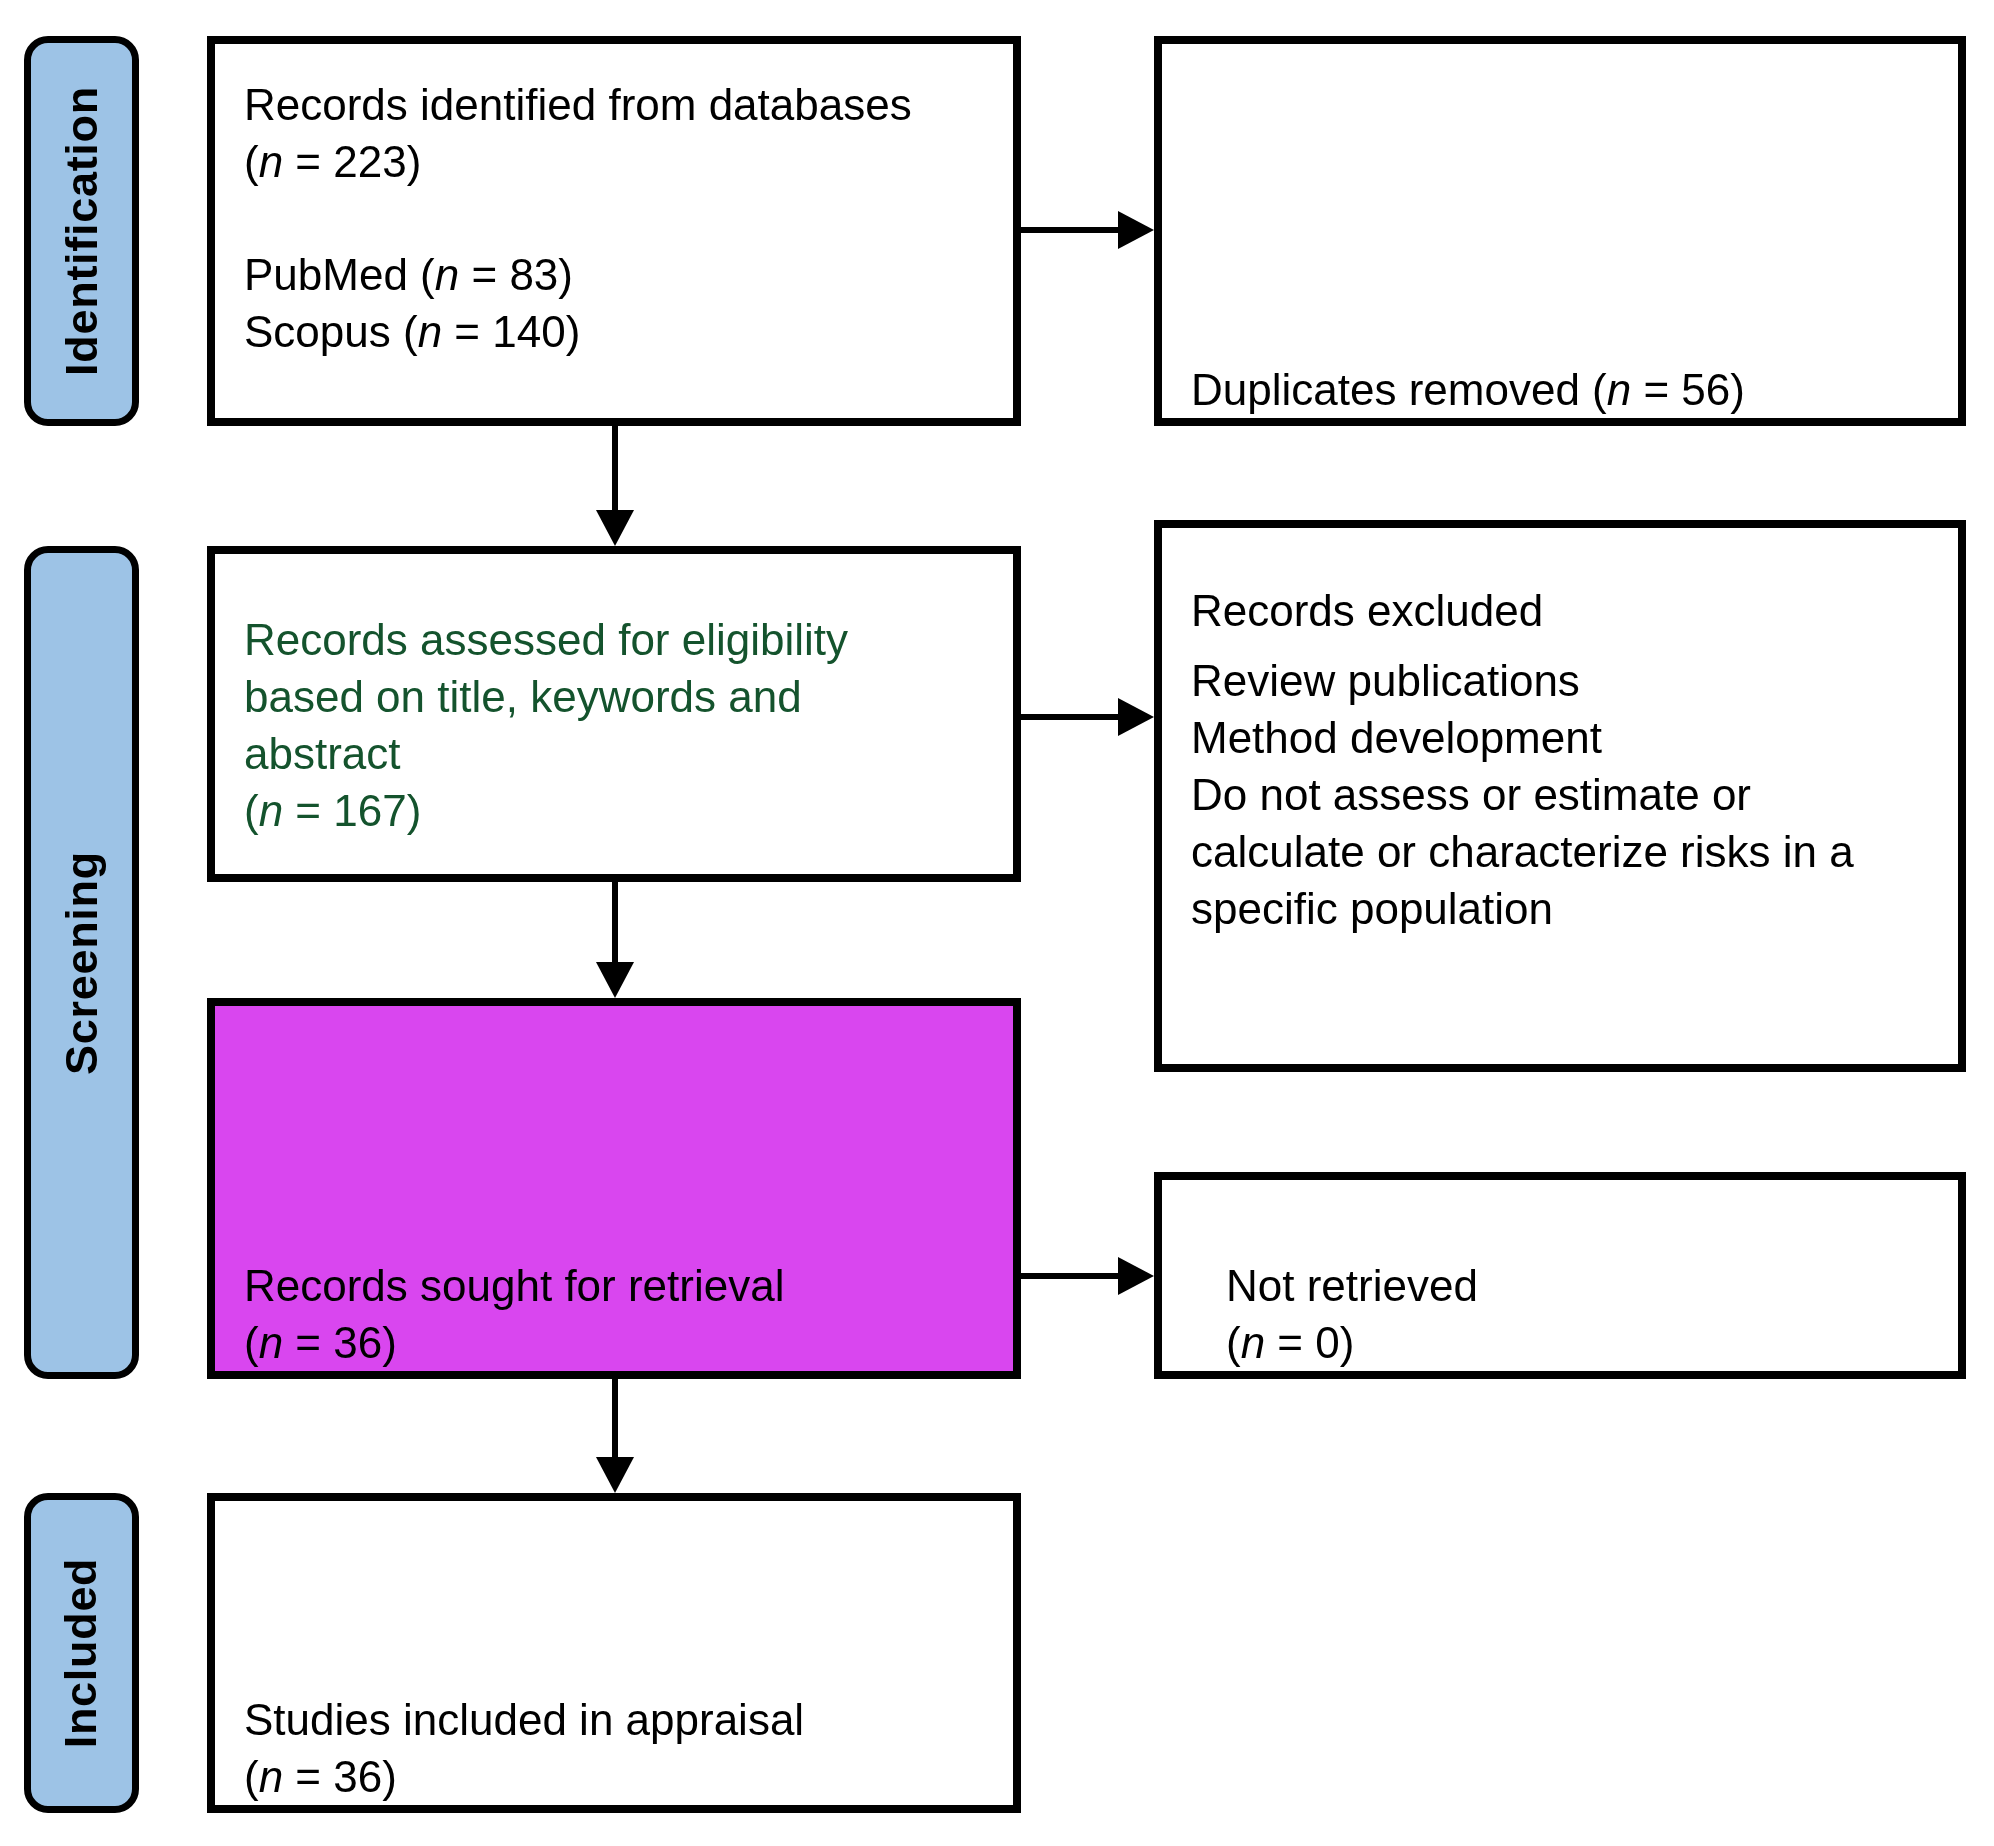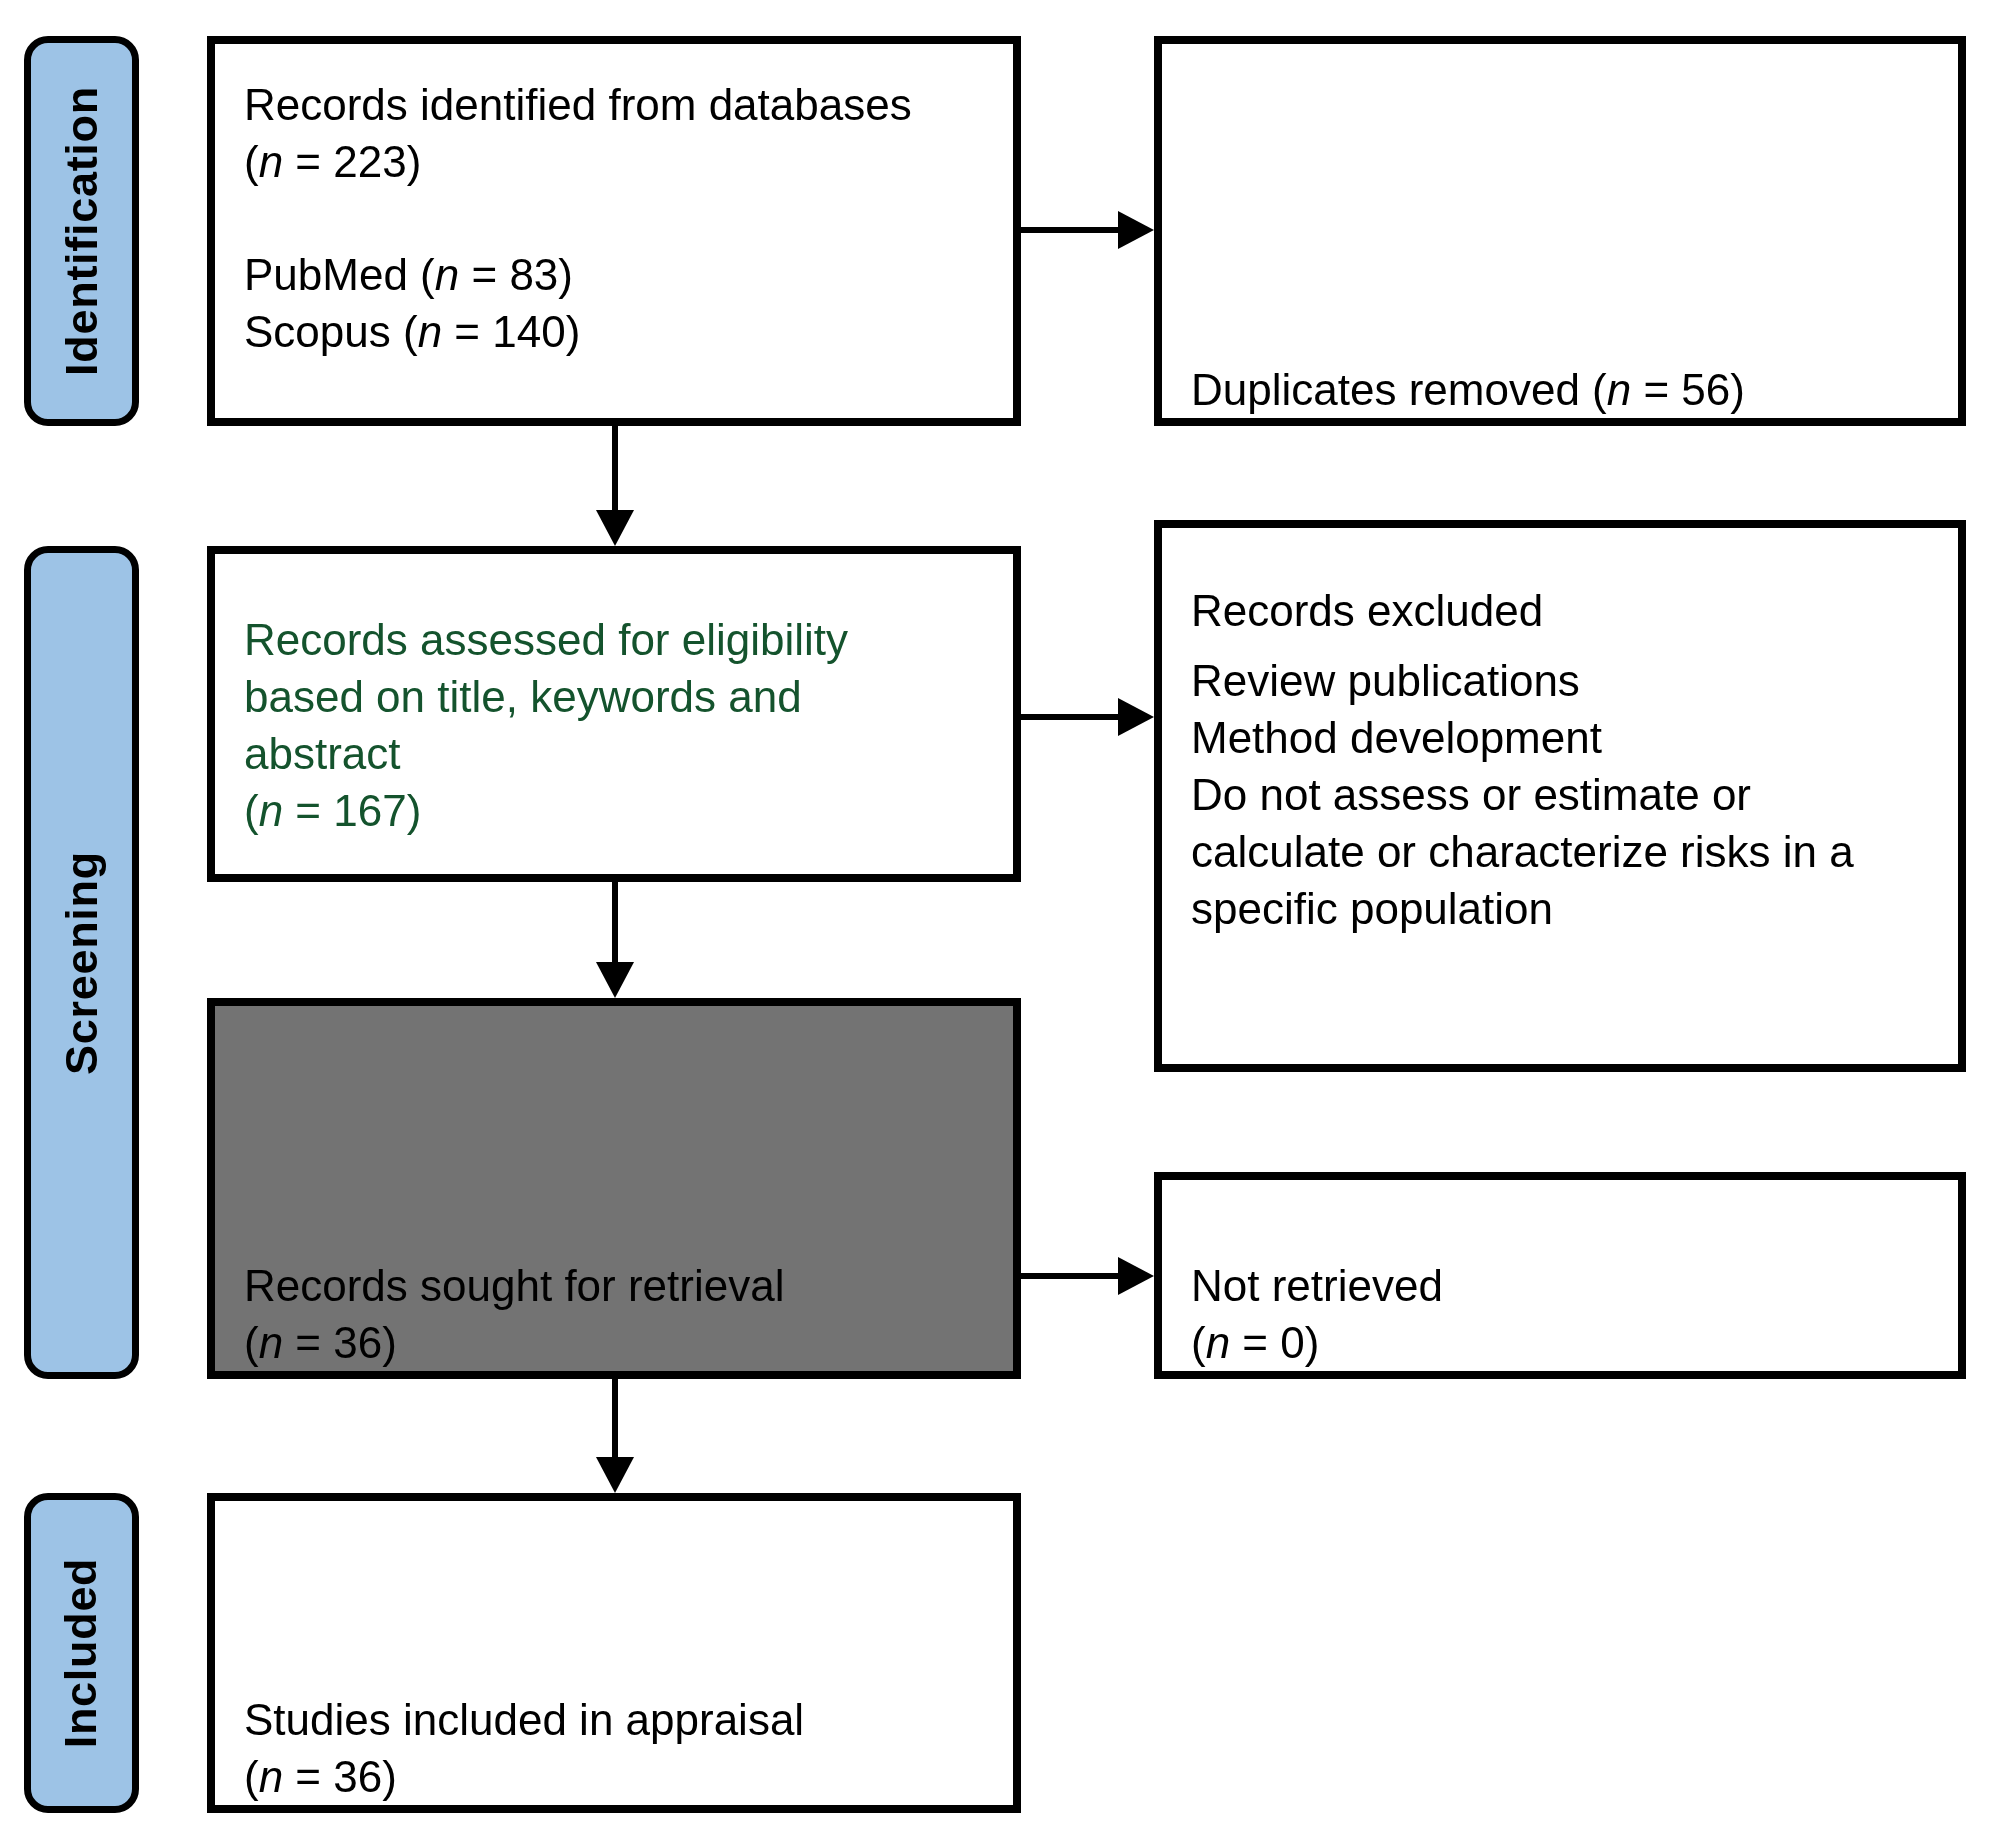--- a/index.html
+++ b/index.html
@@ -149,28 +149,28 @@
       <div class="reasons">
         <div class="ln">Review publications</div>
         <div class="ln">Method development</div>
         <div class="ln">Do not assess or estimate or</div>
         <div class="ln">calculate or characterize risks in a</div>
         <div class="ln">specific population</div>
       </div>
     </div>
   </div>
 
-  <div class="fbox col-left vcenter" id="box-sought" style="background: #737373; border-color: rgb(0, 0, 0); color: rgb(0, 0, 0);">
+  <div class="fbox col-left vcenter" id="box-sought" style="background: #d946ef; border-color: rgb(0, 0, 0); color: rgb(0, 0, 0);">
     <div class="content">
       <div class="ln">Records sought for retrieval</div>
       <div class="ln">(<i>n</i> = 36)</div>
     </div>
   </div>
 
-  <div class="fbox col-right vcenter" id="box-not-retrieved" style="background: rgb(255, 255, 255); border-color: rgb(0, 0, 0); color: rgb(0, 0, 0);">
+  <div class="fbox col-right vcenter" id="box-not-retrieved" style="background: rgb(255, 255, 255); border-color: rgb(0, 0, 0); color: rgb(0, 0, 0); padding-left: 35px;">
     <div class="content">
       <div class="ln">Not retrieved</div>
       <div class="ln">(<i>n</i> = 0)</div>
     </div>
   </div>
 
   <div class="fbox col-left vcenter" id="box-included" style="background: rgb(255, 255, 255); border-color: rgb(0, 0, 0); color: rgb(0, 0, 0);">
     <div class="content">
       <div class="ln">Studies included in appraisal</div>
       <div class="ln">(<i>n</i> = 36)</div>

